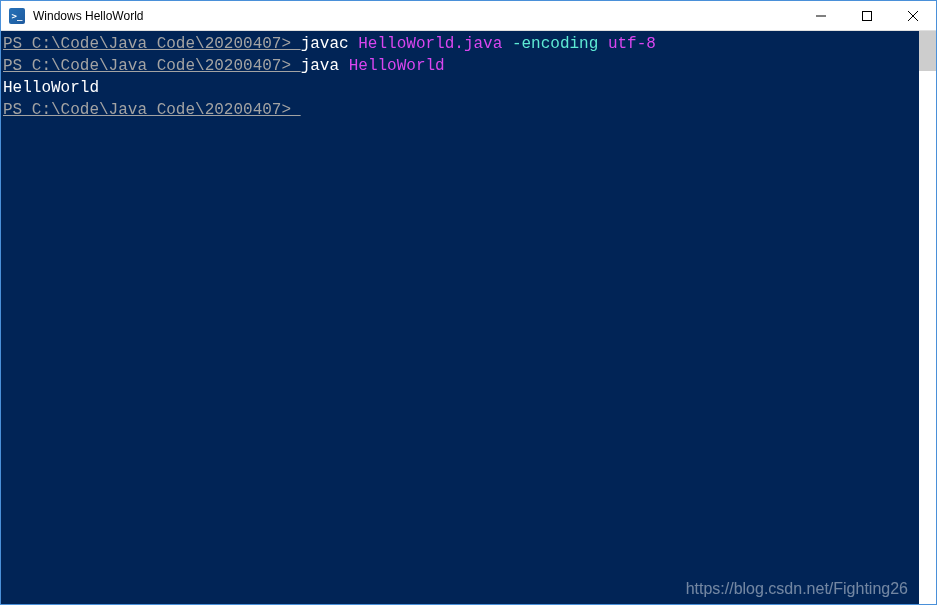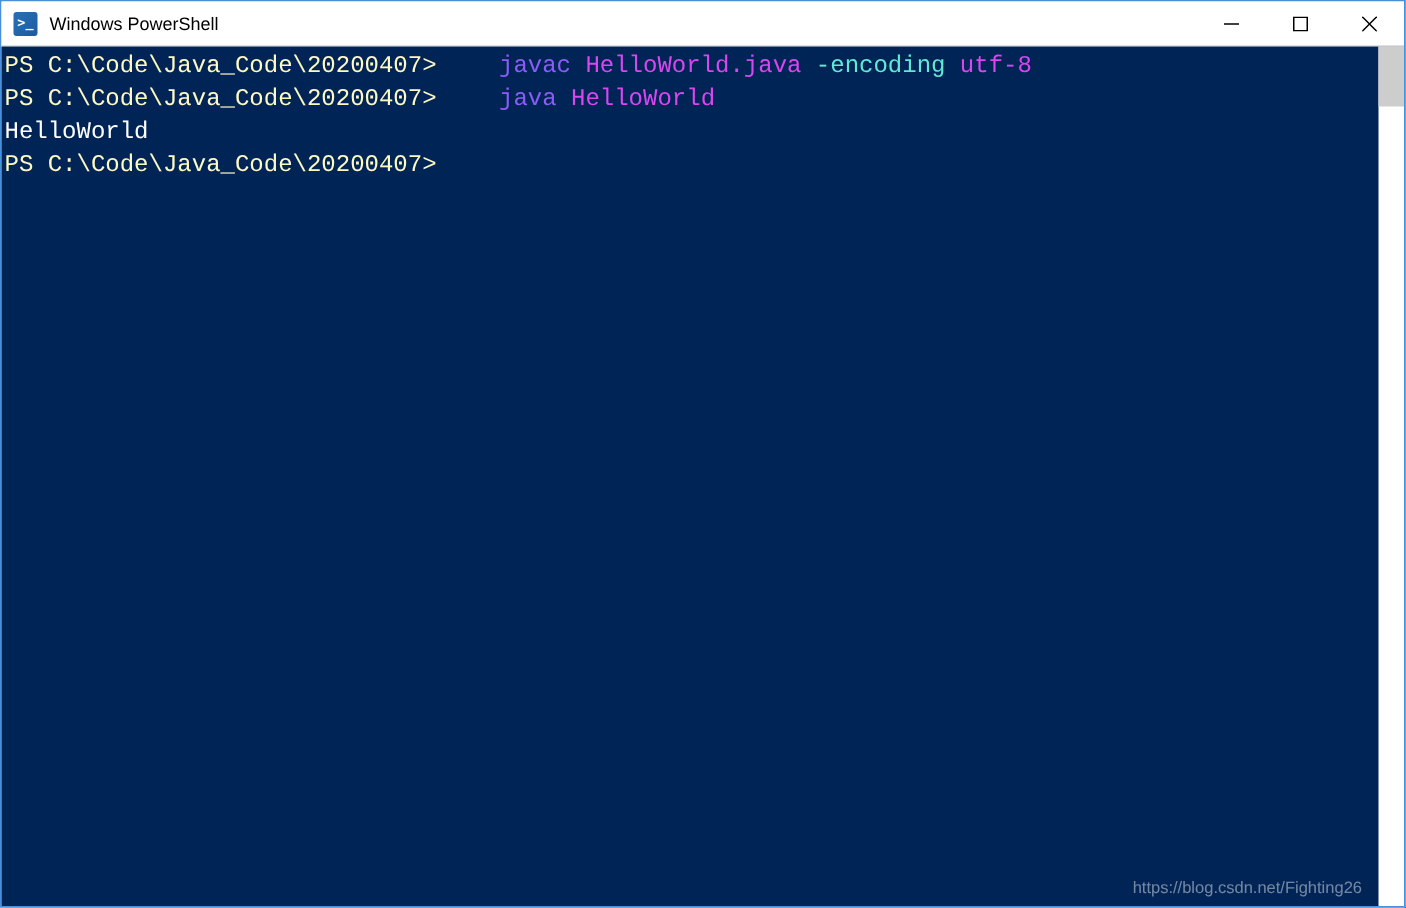--- a/index.html
+++ b/index.html
@@ -91,53 +91,53 @@
       top: 0;
       left: 0;
       right: 0;
       height: 40px;
       background: #cdcdcd;
     }
     .line {
       display: block;
     }
     .prompt {
-      color: #fef9c3;
+      color: #a3a3a3;
+      text-decoration: underline;
     }
     .cmd-yellow {
-      color: #8b5cf6;
-      margin-left: 32px;
+      color: #ffffff;
     }
     .cmd-white {
       color: #d946ef;
     }
     .cmd-gray {
       color: #5eead4;
     }
     .output {
       color: #ffffff;
     }
     .watermark {
       position: absolute;
       bottom: 6px;
       right: 28px;
       color: rgba(255, 255, 255, 0.45);
       font-family: Arial, sans-serif;
-      font-size: 11px;
+      font-size: 16px;
       pointer-events: none;
     }
   </style>
 </head>
 <body>
 
 <div class="window">
   <div class="titlebar">
     <div class="titlebar-left">
       <div class="ps-icon">&gt;_</div>
-      <span class="title-text">Windows PowerShell</span>
+      <span class="title-text">Windows HelloWorld</span>
     </div>
     <div class="titlebar-right">
       <div class="win-btn">
         <svg width="10" height="10" viewBox="0 0 10 10">
             <line x1="0" y1="5" x2="10" y2="5" stroke="currentColor" stroke-width="1"></line>
           </svg>
       </div>
       <div class="win-btn">
         <svg width="10" height="10" viewBox="0 0 10 10">
             <rect x="0.5" y="0.5" width="9" height="9" stroke="currentColor" stroke-width="1" fill="none"></rect>

